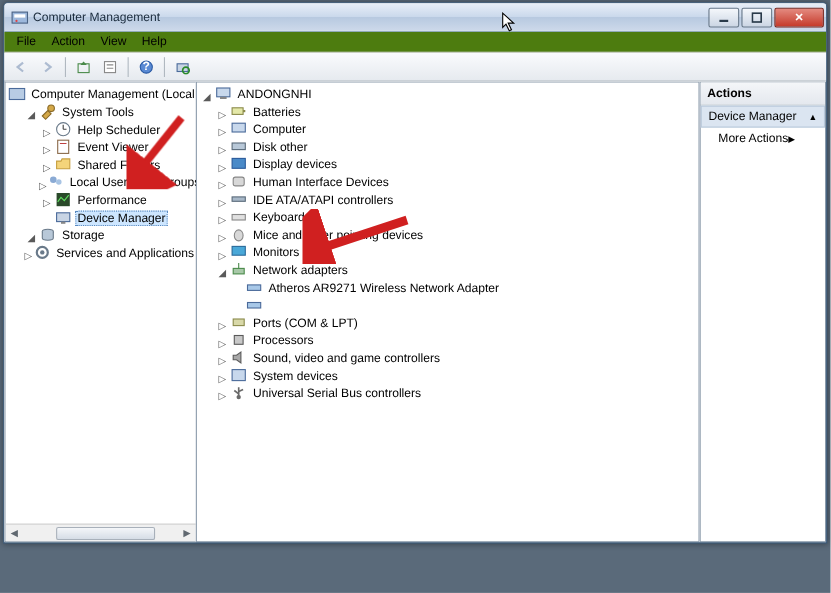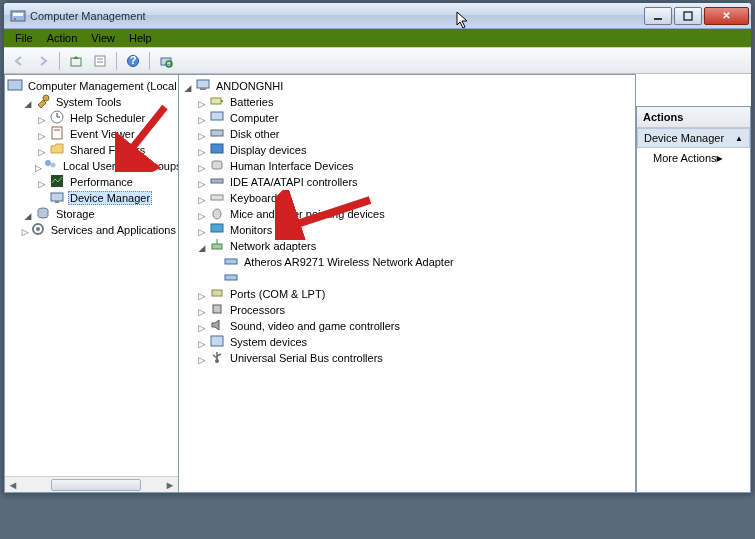--- a/index.html
+++ b/index.html
@@ -19,21 +19,21 @@
   
   .toolbar { height: 26px; background: linear-gradient(to bottom,#fafbfd,#e6eaef); border-bottom: 1px solid #b8c0c8; display:flex; align-items:center; padding:0 4px; gap:2px;}
   .tbbtn { width:22px; height:22px; display:flex; align-items:center; justify-content:center; cursor:pointer; border-radius:2px;}
   .tbbtn.disabled{opacity:0.4;cursor:default;}
   .tbsep{width:1px;height:18px;background:#b0b8c0;margin:0 3px;}
   
   .body { flex:1; display:flex; overflow:hidden; }
   .pane { background:#fff; border:1px solid #8a9aaa; }
   .leftpane { width:174px; display:flex; flex-direction:column; border-right:none;}
   .midpane { flex:1; display:flex; flex-direction:column;}
-  .rightpane { width:115px; display:flex; flex-direction:column;margin-top:32px;}
+  .rightpane { width:115px; display:flex; flex-direction:column;}
   .tree { flex:1; overflow:auto; padding:2px 0;}
   .node { display:flex; align-items:flex-end; height:16px; white-space:nowrap; cursor:default; position:relative;}
   .expander { width:14px; text-align:center; color:#5a5a5a; font-size:9px; cursor:pointer; user-select:none;}
   .icon { width:16px; height:16px; margin-right:3px; flex-shrink:0;}
   .label { padding:1px 2px; }
   .selected .label { background:#cde6ff; border:1px dotted #5a8ac0; padding:0 1px;}
   .indent0{padding-left:2px;} .indent1{padding-left:16px;} .indent2{padding-left:30px;}
   
   .actions-head{background:linear-gradient(to bottom,#f4f6f9,#e4e8ee);border-bottom:1px solid #c0c8d0;padding:4px 6px;font-weight:bold;}
   .actions-sub{background:#dbe5f1;padding:3px 6px;border:1px solid #b8c8da;display:flex;justify-content:space-between;align-items:center;}

